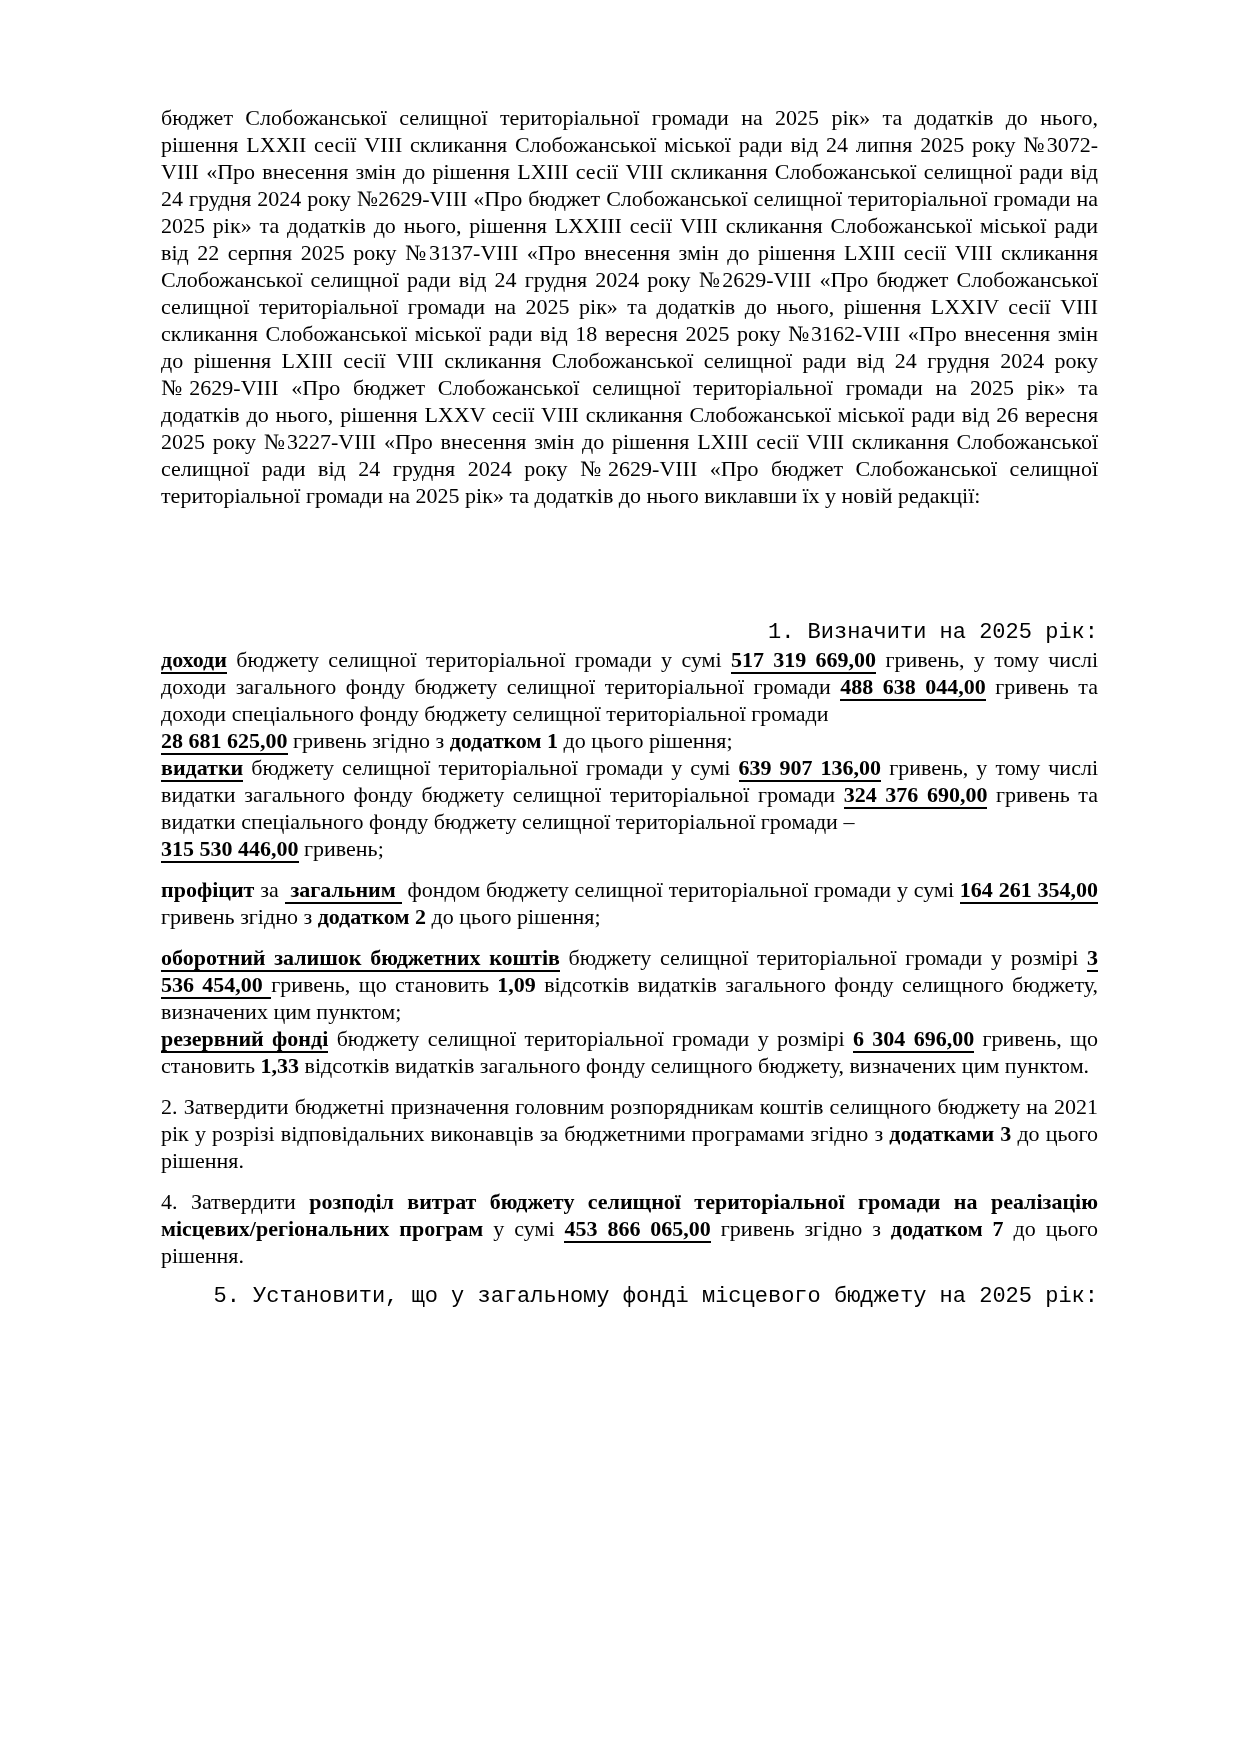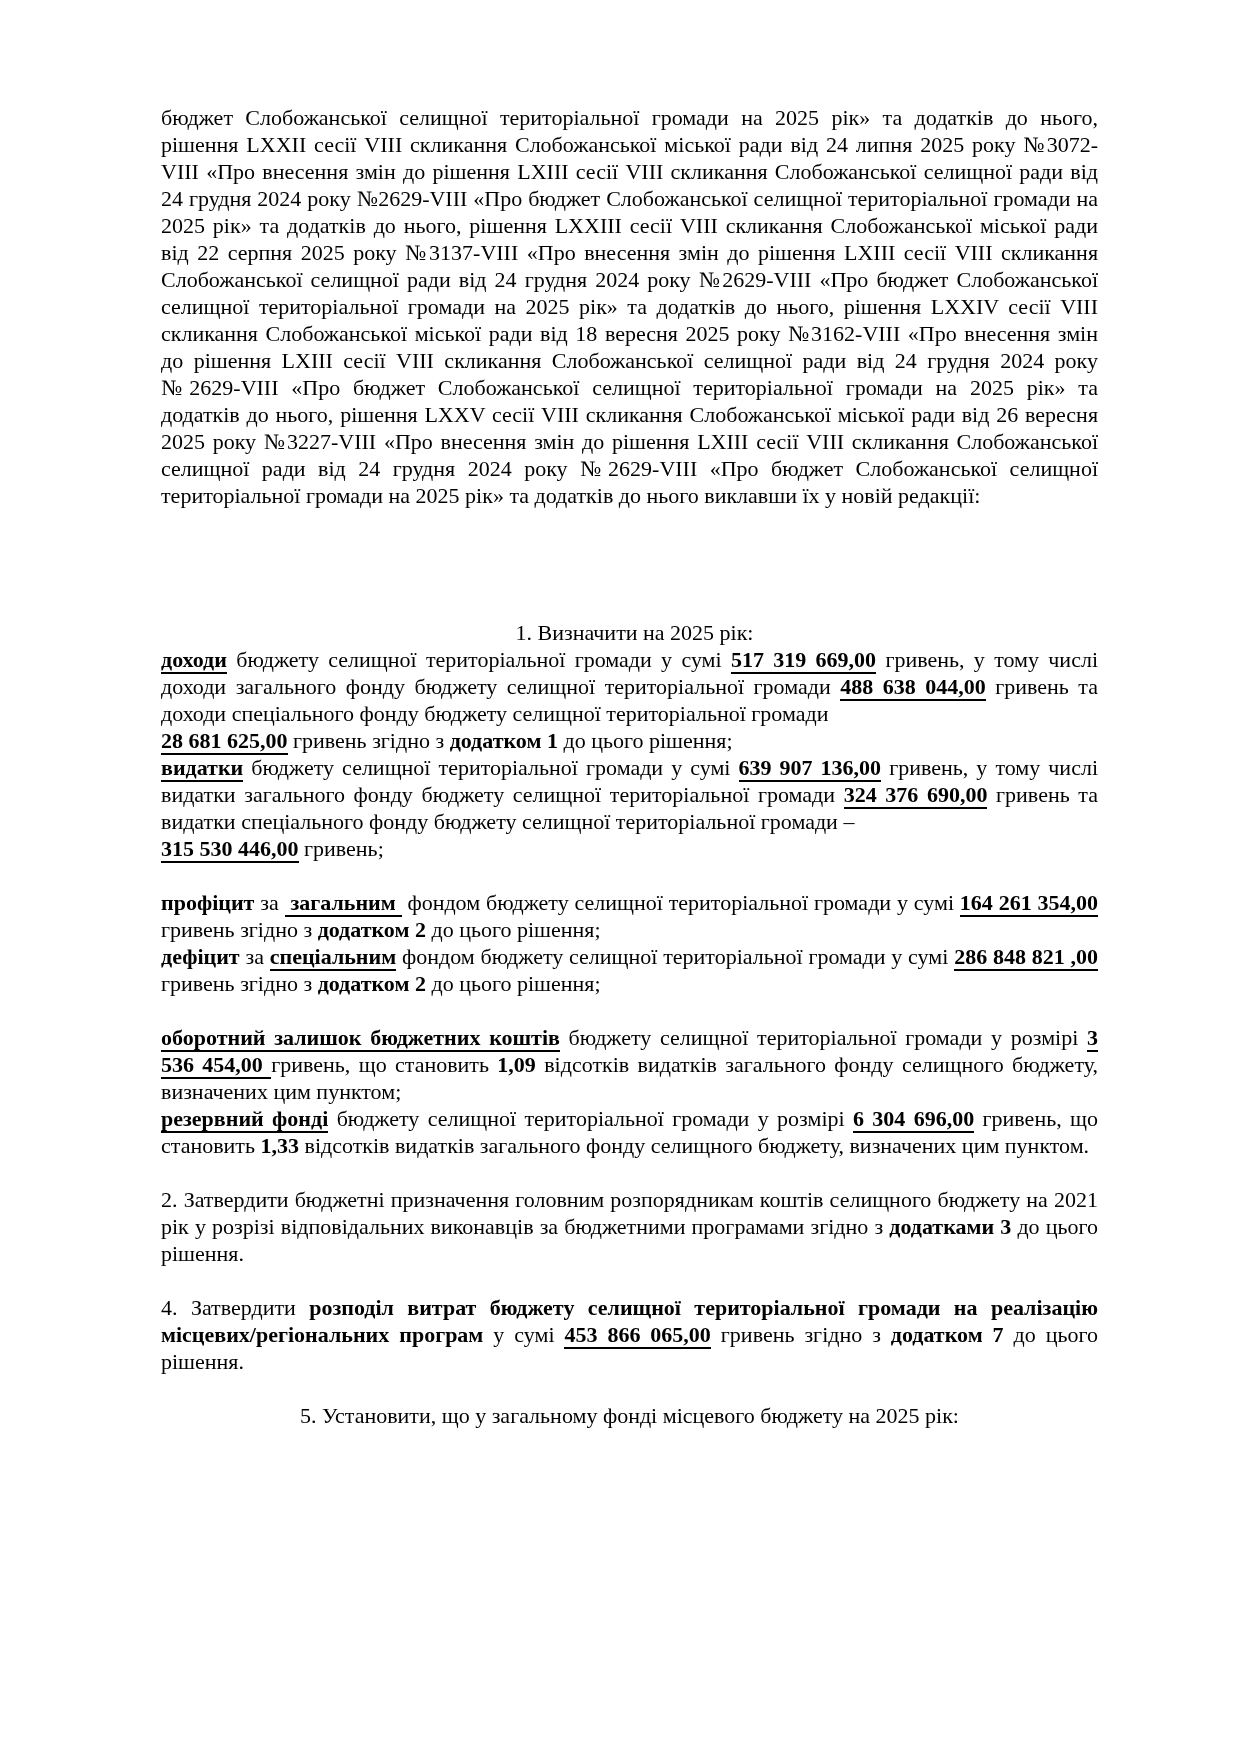--- a/index.html
+++ b/index.html
@@ -19,45 +19,45 @@
     font-size: 22px;
     line-height: 27px;
     color: #000000;
     overflow: hidden;
   }
   .para {
     margin: 0;
     text-align: justify;
   }
   .para.left {
-    text-align: center;
+    text-align: right;
+    font-family: Liberation Mono, monospace;
   }
   .b { font-weight: bold; }
   .u { border-bottom: 2px solid currentColor; }
-  .gap-1 { margin-top: 27px; }
+  .gap-1 { margin-top: 14px; }
   .gap-4 { margin-top: 110px; }
   .first-indent { padding-left: 10px; }
   .sub-indent { margin-left: 26px; }
 </style>
 </head>
 <body>
 
 <div class="page">
 
   <p class="para"><span>бюджет Слобожанської селищної територіальної громади на 2025 рік» та додатків до нього, рішення LXXII сесії VIII скликання Слобожанської міської ради від 24 липня 2025 року №3072-VIII  «Про внесення змін до рішення LXIII сесії VIII скликання Слобожанської селищної ради від 24 грудня 2024 року №2629-VIII «Про бюджет Слобожанської селищної територіальної громади на 2025 рік» та додатків до нього, рішення LXXIII сесії VIII скликання Слобожанської міської ради від 22 серпня 2025 року №3137-VIII  «Про внесення змін до рішення LXIII сесії VIII скликання Слобожанської селищної ради від 24 грудня 2024 року №2629-VIII «Про бюджет Слобожанської селищної територіальної громади на 2025 рік» та додатків до нього, рішення LXXIV сесії VIII скликання Слобожанської міської ради від 18 вересня 2025 року №3162-VIII  «Про внесення змін до рішення LXIII сесії VIII скликання Слобожанської селищної ради від 24 грудня 2024 року №2629-VIII «Про бюджет Слобожанської селищної територіальної громади на 2025 рік» та додатків до нього, рішення LXXV сесії VIII скликання Слобожанської міської ради від 26 вересня 2025 року №3227-VIII «Про внесення змін до рішення LXIII сесії VIII скликання Слобожанської селищної ради від 24 грудня 2024 року №2629-VIII «Про бюджет Слобожанської селищної територіальної громади на 2025 рік» та додатків до нього виклавши їх у новій редакції:</span></p>
 
   <p class="para left gap-4 first-indent"><span>1. Визначити на 2025 рік:</span></p>
 
   <p class="para"><span class="b u">доходи</span><span> бюджету селищної територіальної громади у сумі  </span><span class="b u">517 319 669,00</span><span> гривень, у тому числі доходи загального фонду бюджету селищної територіальної громади  </span><span class="b u">488 638 044,00</span><span> гривень та доходи спеціального фонду бюджету селищної територіальної громади</span><br><span class="b u">28 681 625,00</span><span>  гривень згідно з </span><span class="b">додатком 1</span><span> до цього рішення;</span></p>
 
   <p class="para"><span class="b u">видатки</span><span> бюджету селищної територіальної громади у сумі </span><span class="b u">639 907 136,00</span><span>  гривень, у тому числі видатки загального фонду бюджету селищної територіальної громади </span><span class="b u">324 376 690,00</span><span> гривень та видатки спеціального фонду бюджету селищної територіальної громади –</span><br><span class="b u">315 530 446,00</span><span> гривень;</span></p>
 
   <p class="para gap-1"><span class="b">профіцит</span><span> за </span><span class="b u">&nbsp;загальним&nbsp;</span><span> фондом бюджету селищної територіальної громади у сумі </span><span class="b u">164 261 354,00</span><span> гривень згідно з </span><span class="b">додатком 2</span><span> до цього рішення;</span></p>
 
-  <p class="para"><span class="b">дефіцит</span><span> за </span><span class="b u">спеціальним</span><span> фондом бюджету селищної територіальної громади у сумі </span><span class="b u">286 848 821 ,00</span><span> гривень згідно з </span><span class="b">додатком 2</span><span> до цього рішення;</span></p>
 
   <p class="para gap-1"><span class="b u">оборотний залишок бюджетних коштів</span><span> бюджету селищної територіальної громади у розмірі  </span><span class="b u">3 536 454,00&nbsp;</span><span>гривень, що становить </span><span class="b">1,09</span><span> відсотків видатків загального фонду селищного бюджету, визначених цим пунктом;</span></p>
 
   <p class="para"><span class="b u">резервний фонді</span><span> бюджету селищної територіальної громади у розмірі </span><span class="b u">6 304 696,00</span><span> гривень, що становить  </span><span class="b">1,33</span><span> відсотків видатків загального фонду  селищного бюджету, визначених цим пунктом.</span></p>
 
   <p class="para gap-1"><span>2. Затвердити бюджетні призначення головним розпорядникам коштів селищного бюджету на 2021 рік у розрізі відповідальних виконавців за бюджетними програмами згідно з </span><span class="b">додатками 3</span><span> до цього рішення.</span></p>
 
 
   <p class="para gap-1"><span>4. Затвердити </span><span class="b">розподіл витрат  бюджету селищної територіальної громади  на реалізацію місцевих/регіональних програм</span><span> у сумі  </span><span class="b u">453 866 065,00</span><span> гривень згідно з </span><span class="b">додатком 7</span><span> до цього рішення.</span></p>
 

